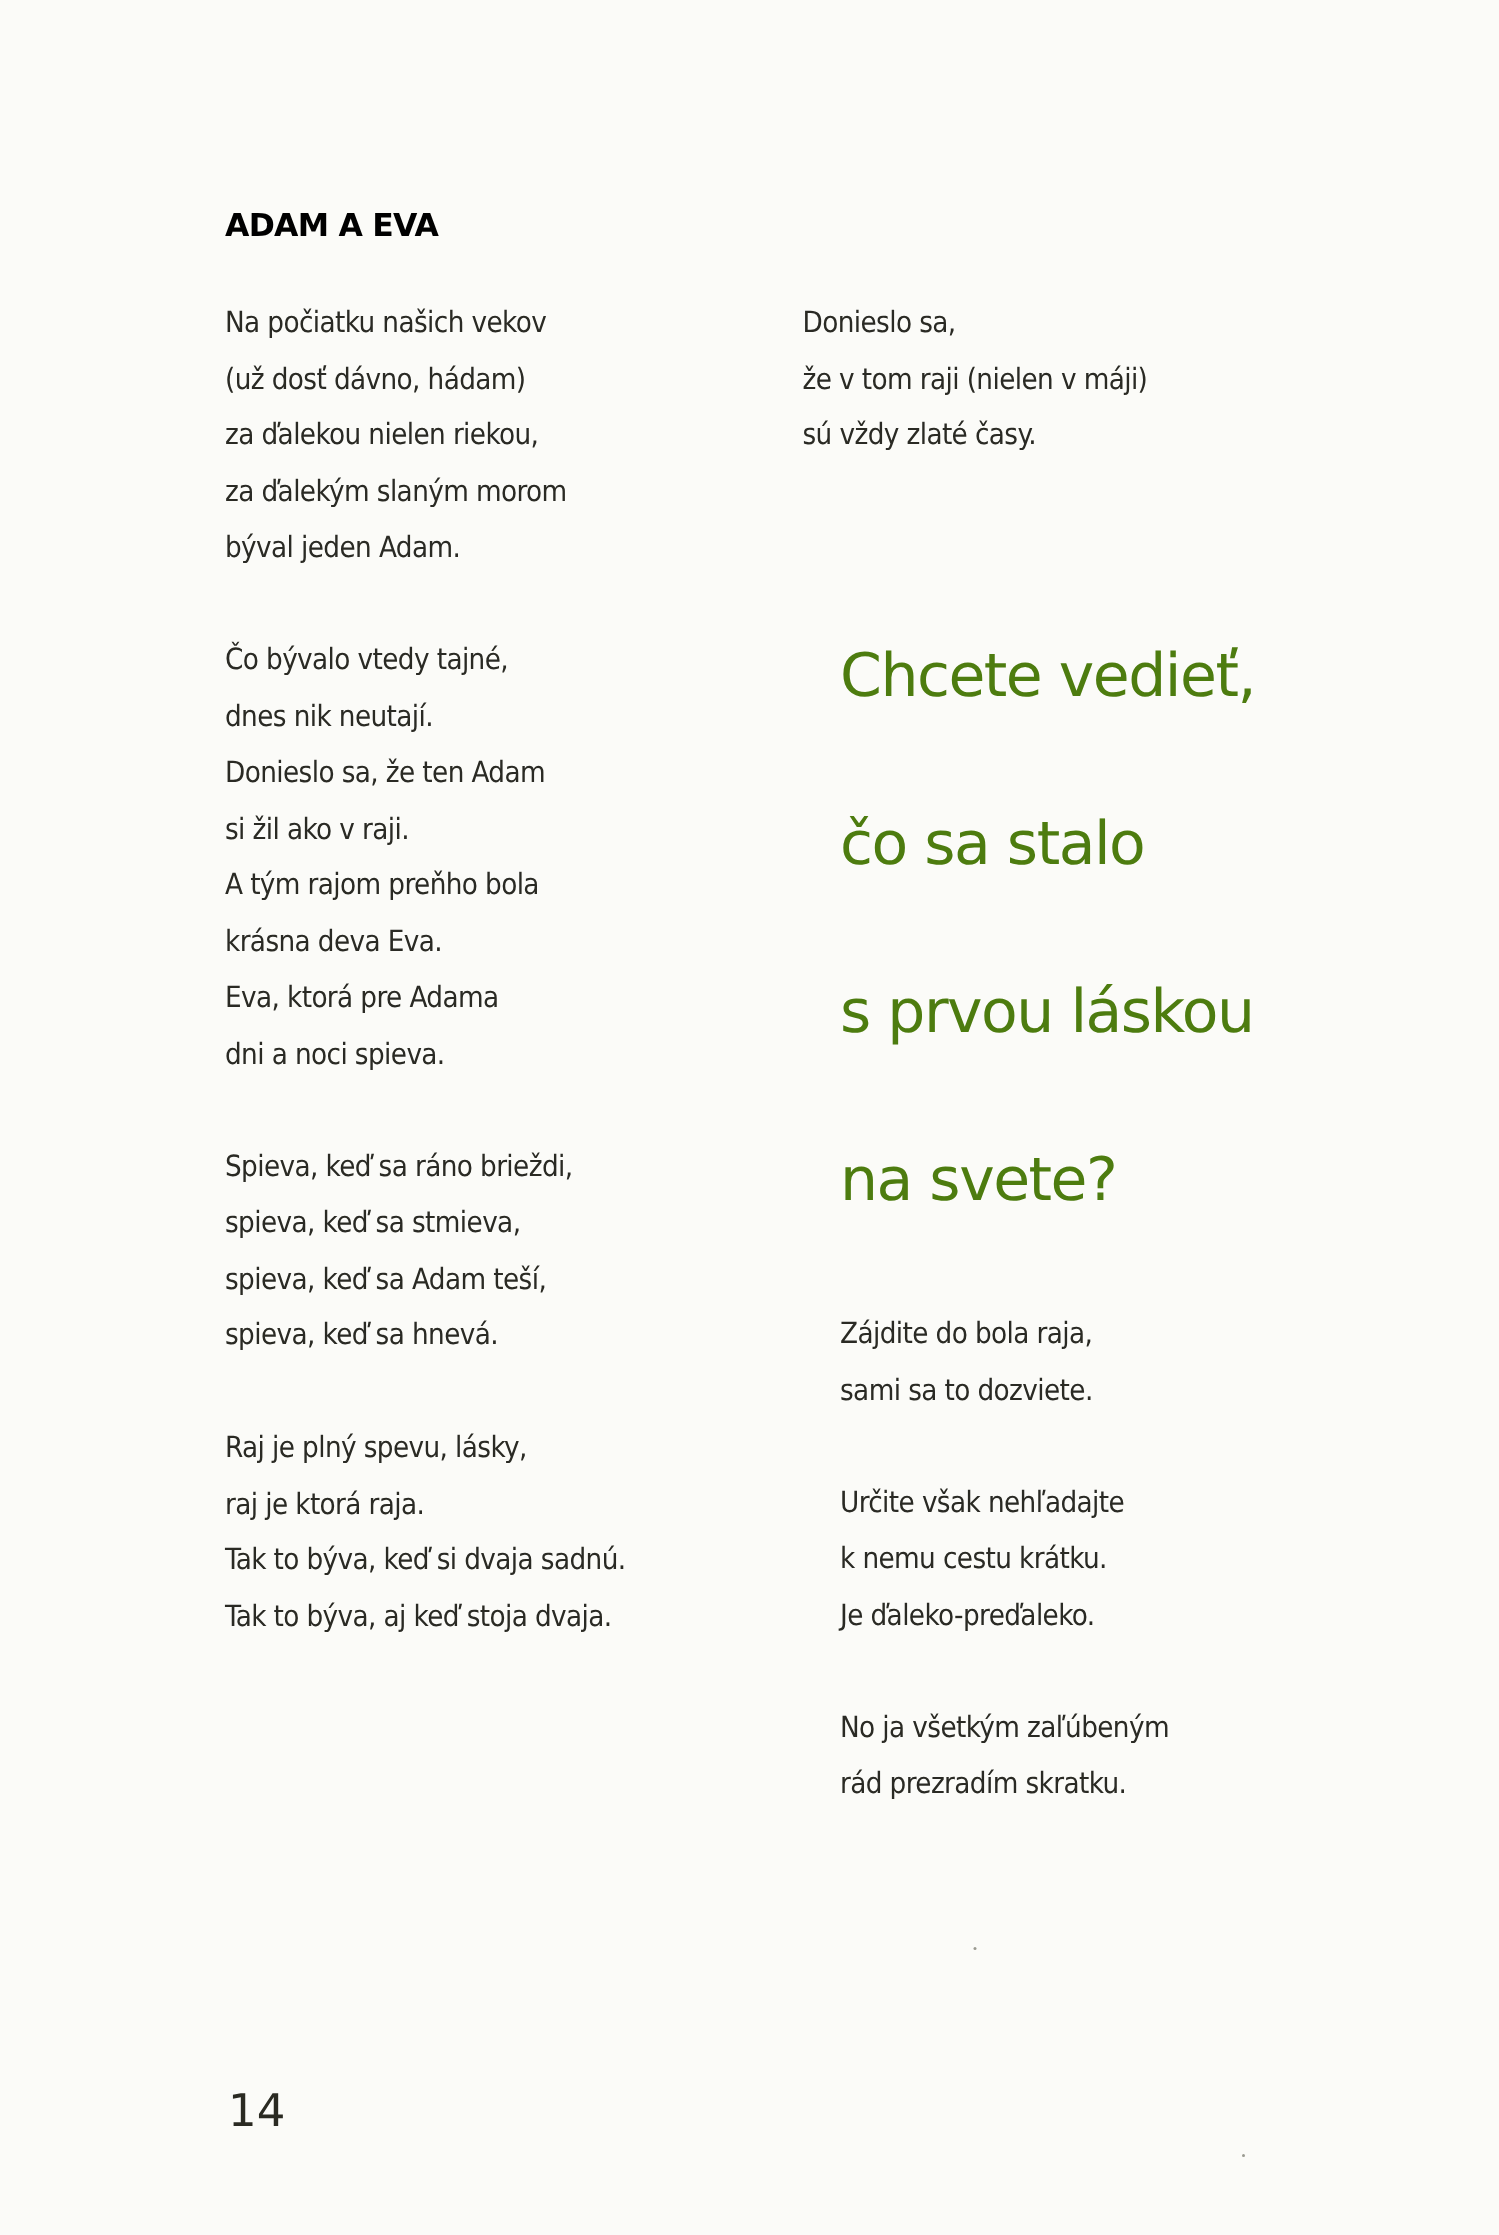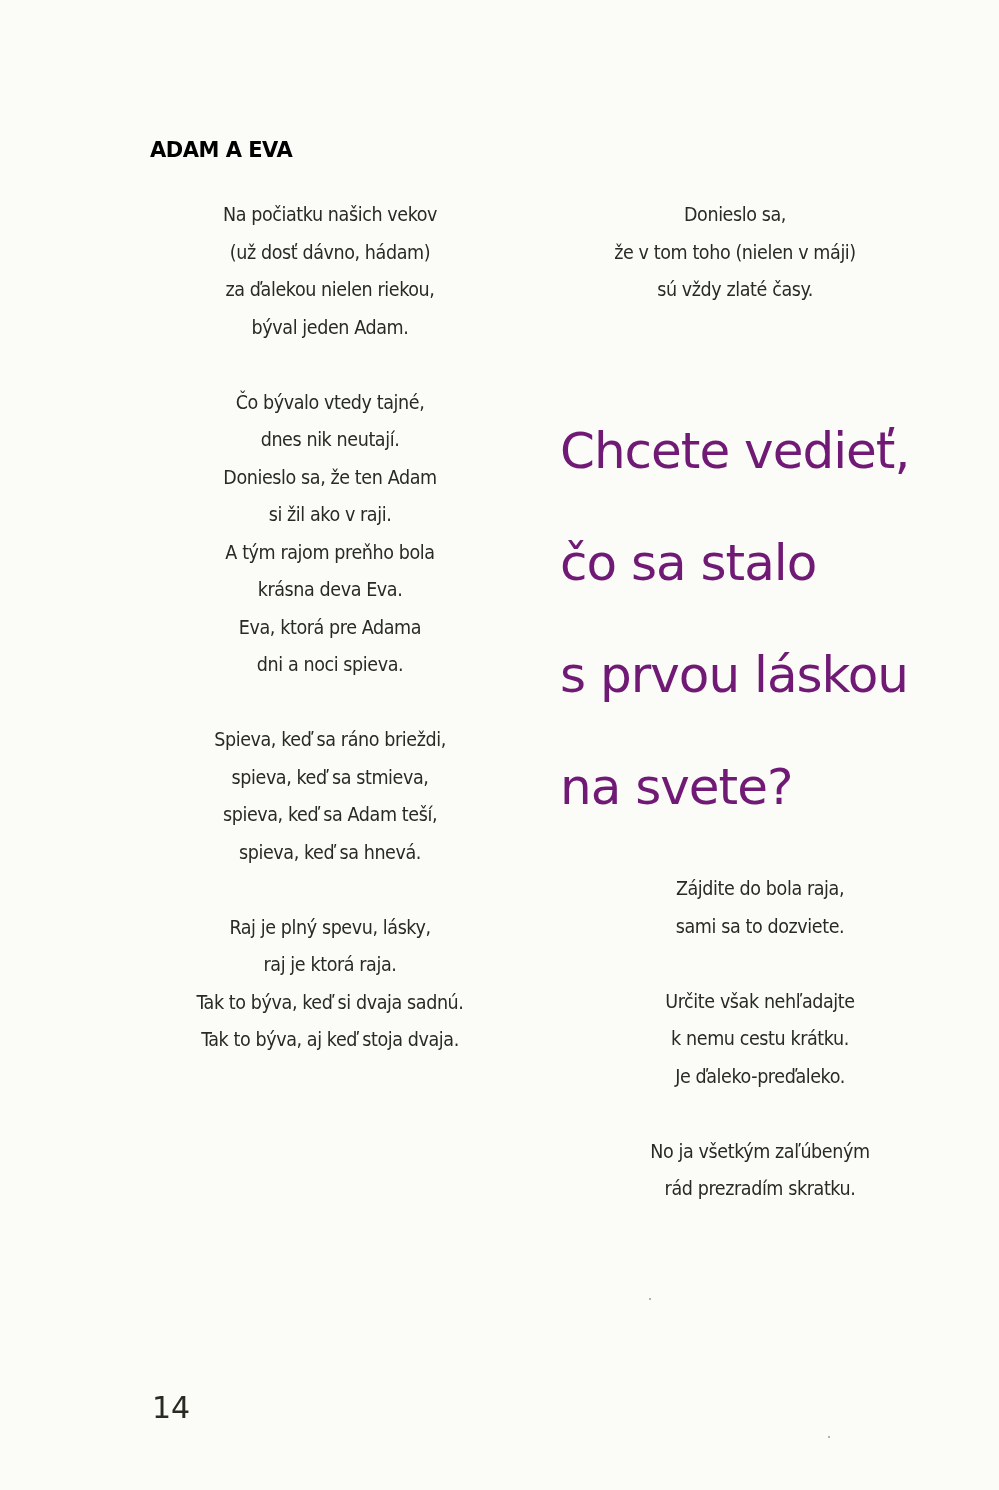--- a/index.html
+++ b/index.html
@@ -25,42 +25,41 @@
       letter-spacing: -0.5px;
       color: #000000;
     }
     .col {
       position: absolute;
     }
     .col-left { left: 150px; top: 196px; width: 360px; }
     .col-right { left: 535px; top: 196px; width: 400px; }
     .stanza {
       margin: 0 0 37.5px 0;
-      text-align: center;
     }
     .line {
       font-size: 19.5px;
       line-height: 37.5px;
       height: 37.5px;
       white-space: nowrap;
       letter-spacing: -0.4px;
       font-stretch: condensed;
       transform-origin: left center;
     }
     .big-block {
       position: absolute;
       left: 560px;
       top: 395px;
       width: 420px;
     }
     .big-line {
-      font-size: 50px;
+      font-size: 40px;
       line-height: 112px;
       height: 112px;
-      color: #701a75;
+      color: #4d7c0f;
       white-space: nowrap;
       letter-spacing: -1px;
     }
     .right-lower {
       position: absolute;
       left: 560px;
       top: 870px;
       width: 400px;
     }
     .page-number {
@@ -81,20 +80,21 @@
 </head>
 <body>
 
 <h1 class="title">ADAM A EVA</h1>
 
 <div class="col col-left">
   <div class="stanza">
     <div class="line">Na počiatku našich vekov</div>
     <div class="line">(už dosť dávno, hádam)</div>
     <div class="line">za ďalekou nielen riekou,</div>
+    <div class="line">za ďalekým slaným morom</div>
     <div class="line">býval jeden Adam.</div>
   </div>
   <div class="stanza">
     <div class="line">Čo bývalo vtedy tajné,</div>
     <div class="line">dnes nik neutají.</div>
     <div class="line">Donieslo sa, že ten Adam</div>
     <div class="line">si žil ako v raji.</div>
     <div class="line">A tým rajom preňho bola</div>
     <div class="line">krásna deva Eva.</div>
     <div class="line">Eva, ktorá pre Adama</div>
@@ -110,21 +110,21 @@
     <div class="line">Raj je plný spevu, lásky,</div>
     <div class="line">raj je ktorá raja.</div>
     <div class="line">Tak to býva, keď si dvaja sadnú.</div>
     <div class="line">Tak to býva, aj keď stoja dvaja.</div>
   </div>
 </div>
 
 <div class="col col-right">
   <div class="stanza">
     <div class="line">Donieslo sa,</div>
-    <div class="line">že v tom toho (nielen v máji)</div>
+    <div class="line">že v tom raji (nielen v máji)</div>
     <div class="line">sú vždy zlaté časy.</div>
   </div>
 </div>
 
 <div class="big-block">
   <div class="big-line">Chcete vedieť,</div>
   <div class="big-line">čo sa stalo</div>
   <div class="big-line">s prvou láskou</div>
   <div class="big-line">na svete?</div>
 </div>

